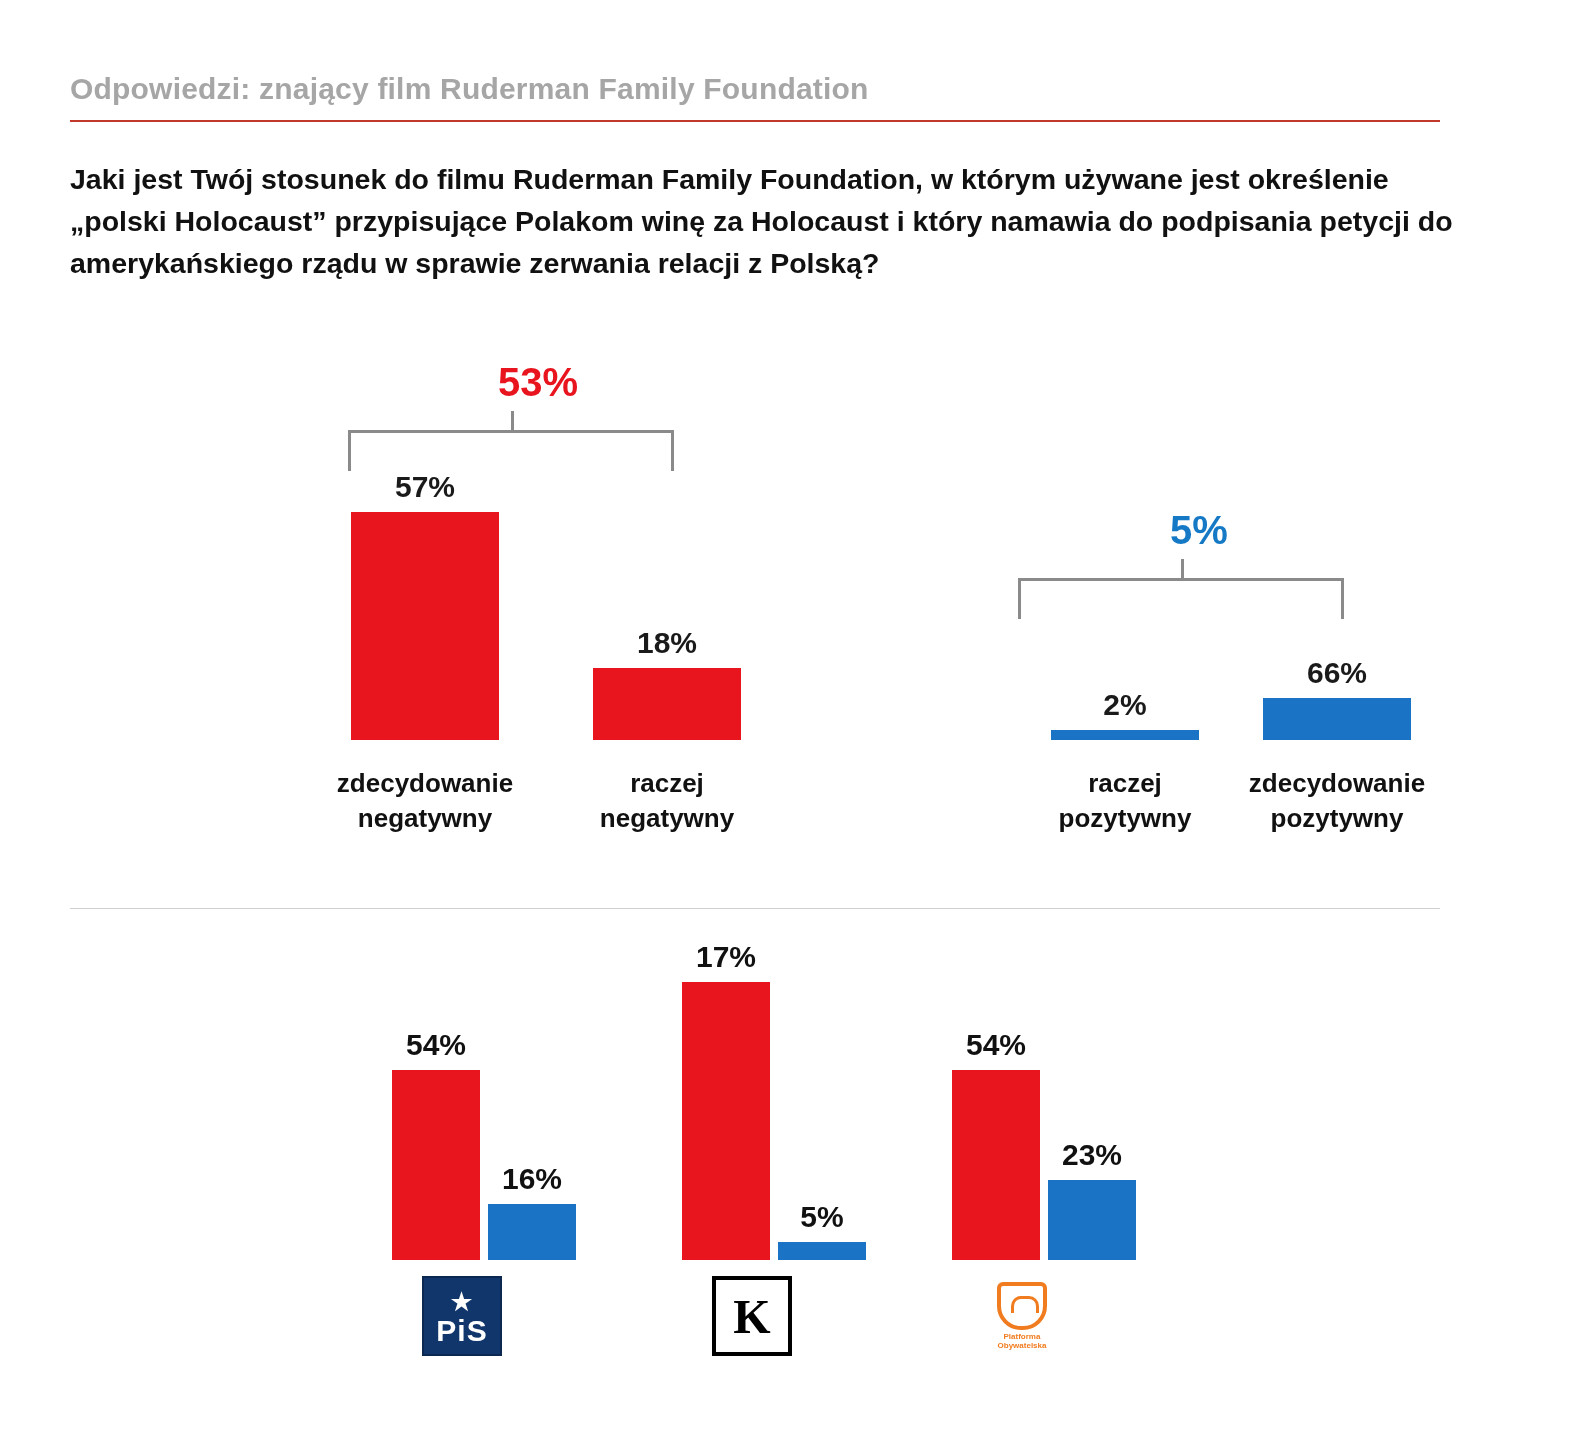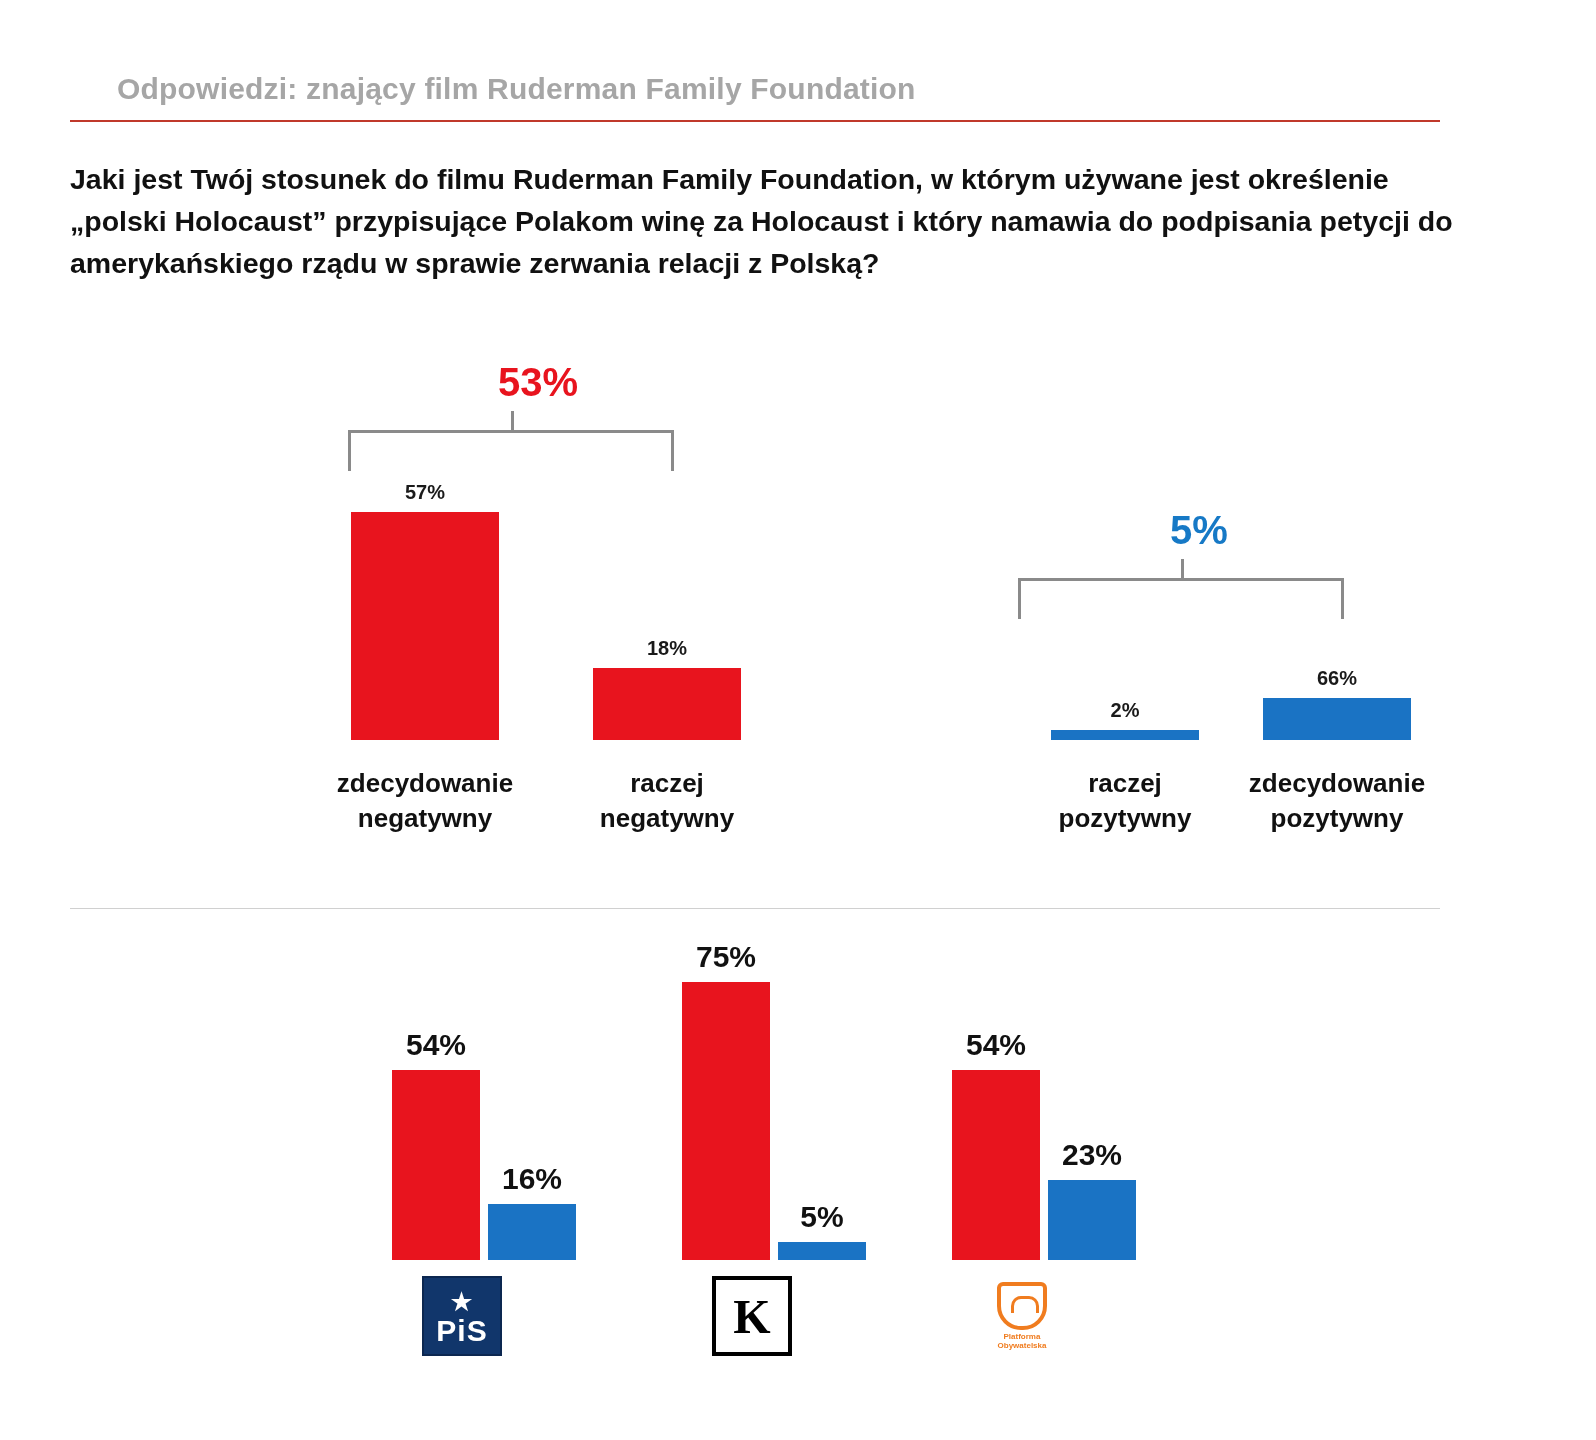--- a/index.html
+++ b/index.html
@@ -22,21 +22,20 @@
     left: 70px;
     top: 72px;
     width: 1400px;
   }
   .header-title {
     font-size: 30px;
     font-weight: bold;
     color: #a6a6a6;
     letter-spacing: 0.2px;
     white-space: nowrap;
-    margin-left: 47px;
   }
   .header-rule {
     margin-top: 14px;
     height: 2px;
     background: #c0392b;
     width: 1370px;
   }
 
   
   .question {
@@ -107,21 +106,21 @@
     position: absolute;
     bottom: 0;
     left: 50%;
     transform: translateX(-50%);
     width: 148px;
   }
   .bar-value {
     position: absolute;
     left: 50%;
     transform: translateX(-50%);
-    font-size: 20px;
+    font-size: 30px;
     font-weight: bold;
     white-space: nowrap;
   }
   .bar-cat {
     position: absolute;
     bottom: 24px;
     left: 0;
     width: 230px;
     text-align: center;
     font-size: 26px;
@@ -342,21 +341,21 @@
       <div class="logo-pis">
         <span class="star">★</span>
         <span>PiS</span>
       </div>
     </div>
   </div>
 
   <div class="party-group" style="left:580px;">
     <div class="party-plot">
       <div class="party-bar neg" style="height:278px;"></div>
-      <div class="party-val neg" style="bottom:286px;">75%</div>
+      <div class="party-val neg" style="bottom:286px;">17%</div>
       <div class="party-bar pos" style="height:18px;"></div>
       <div class="party-val pos" style="bottom:26px;">5%</div>
     </div>
     <div class="party-logo">
       <div class="logo-k">K</div>
     </div>
   </div>
 
   <div class="party-group" style="left:850px;">
     <div class="party-plot">

